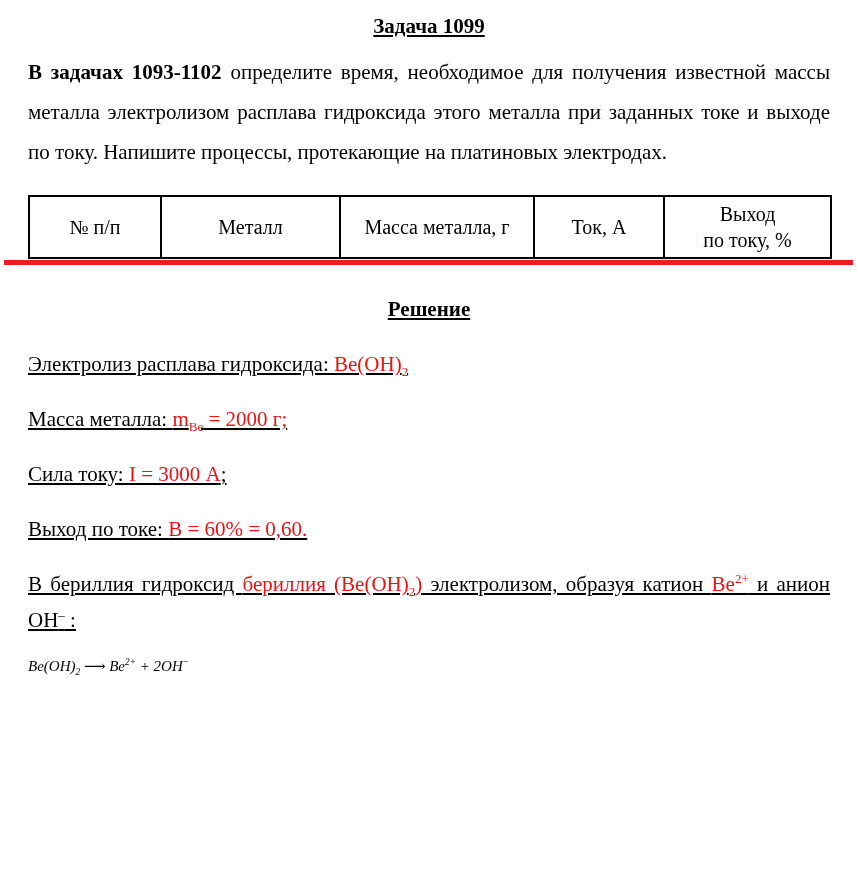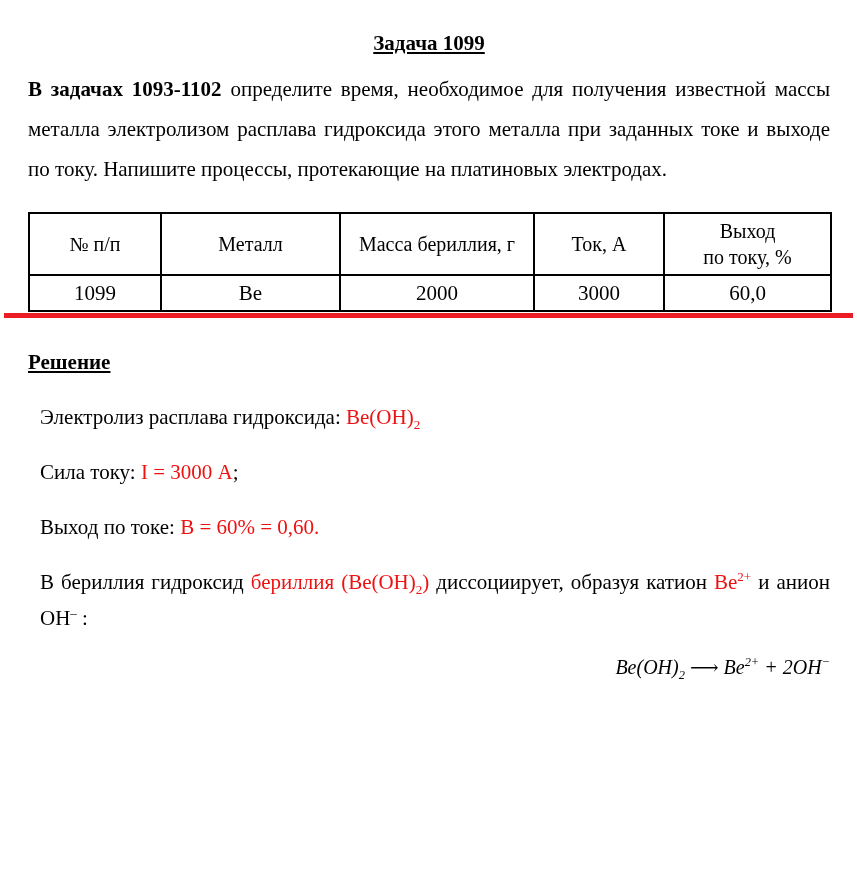--- a/index.html
+++ b/index.html
@@ -3,21 +3,21 @@
 <meta charset="utf-8">
 <style>
   * { box-sizing: border-box; }
   html, body { margin: 0; padding: 0; }
   body {
     width: 857px; height: 889px; overflow: hidden;
     background: #ffffff;
     color: #000000;
     font-family: "Liberation Serif", "DejaVu Serif", serif;
   }
-  .page { padding: 31px 27px 0 28px; }
+  .page { padding: 14px 27px 0 28px; }
 
   .title {
     font-size: 21px; font-weight: 700; text-align: center;
     text-decoration: underline; margin: 0 0 13px 0;
   }
 
   .intro {
     font-size: 21px; line-height: 40px; text-align: justify;
     margin: 0 0 23px 0;
   }
@@ -27,36 +27,37 @@
   table.problem th, table.problem td {
     border: 2px solid #000; text-align: center; vertical-align: middle;
     font-weight: 400; padding: 4px 4px; white-space: pre-line;
   }
   table.problem th { height: 62px; font-size: 20px; line-height: 26px; }
   table.problem td { height: 36px; font-size: 21px; }
 
   .red-divider { height: 5px; background: #ec1c24; margin: 1px -23px 0 -24px; }
 
   .solution-heading {
-    font-size: 21px; font-weight: 700; text-align: left;
+    font-size: 21px; font-weight: 700; text-align: center;
     text-decoration: underline; margin: 32px 0 24px 0;
   }
 
   #solution-lines .sol-line {
-    font-size: 21px; line-height: 36px; margin: 0 0 19px 12px;
+    font-size: 21px; line-height: 36px; margin: 0 0 19px 0;
     text-align: justify;
+    text-decoration: underline;
   }
 
   .red { color: #ee1111; }
   sub, sup { font-size: 0.62em; line-height: 0; }
   sub { vertical-align: sub; }
   sup { vertical-align: super; }
 
   .equation {
-    text-align: right; font-size: 20px; margin-top: 6px;
+    text-align: left; font-size: 15px; margin-top: 6px;
     font-style: italic;
   }
   .equation .upright { font-style: normal; }
 </style>
 </head>
 <body>
 
 <div class="page">
 
   <h1 class="title">Задача 1099</h1>
@@ -68,41 +69,35 @@
       <col style="width:132px">
       <col style="width:179px">
       <col style="width:194px">
       <col style="width:130px">
       <col style="width:167px">
     </colgroup>
     <tbody>
       <tr>
         <th>№ п/п</th>
         <th>Металл</th>
-        <th>Масса бериллия, г</th>
+        <th>Масса металла, г</th>
         <th>Ток, А</th>
         <th>Выход
 по току, %</th>
-      </tr>
-      <tr>
-        <td>1099</td>
-        <td>Be</td>
-        <td>2000</td>
-        <td>3000</td>
-        <td>60,0</td>
       </tr>
     </tbody>
   </table>
 
   <div class="red-divider"></div>
 
   <h2 class="solution-heading">Решение</h2>
 
   <div id="solution-lines">
       <p class="sol-line"><span>Электролиз расплава гидроксида: </span><span class="red">Be(OH)</span><sub class="red">2</sub></p>
+      <p class="sol-line"><span>Масса металла: </span><span class="red">m</span><sub class="red">Be</sub><span class="red"> = 2000 г;</span></p>
       <p class="sol-line"><span>Сила току: </span><span class="red">I = 3000 А</span><span>;</span></p>
       <p class="sol-line"><span>Выход по токе: </span><span class="red">В = 60% = 0,60.</span></p>
-      <p class="sol-line"><span>В бериллия гидроксид </span><span class="red">бериллия (Be(OH)</span><sub class="red">2</sub><span class="red">)</span><span> диссоциирует, образуя катион </span><span class="red">Be</span><sup class="red">2+</sup><span> и анион ОН</span><sup>–</sup><span> :</span></p>
+      <p class="sol-line"><span>В бериллия гидроксид </span><span class="red">бериллия (Be(OH)</span><sub class="red">2</sub><span class="red">)</span><span> электролизом, образуя катион </span><span class="red">Be</span><sup class="red">2+</sup><span> и анион ОН</span><sup>–</sup><span> :</span></p>
     </div>
 
   <div class="equation" id="equation"><span>Be(OH)</span><sub>2</sub><span class="upright"> ⟶ </span><span>Be</span><sup>2+</sup><span> + 2OH</span><sup>−</sup></div>
 
 </div>
 
 </body></html>

